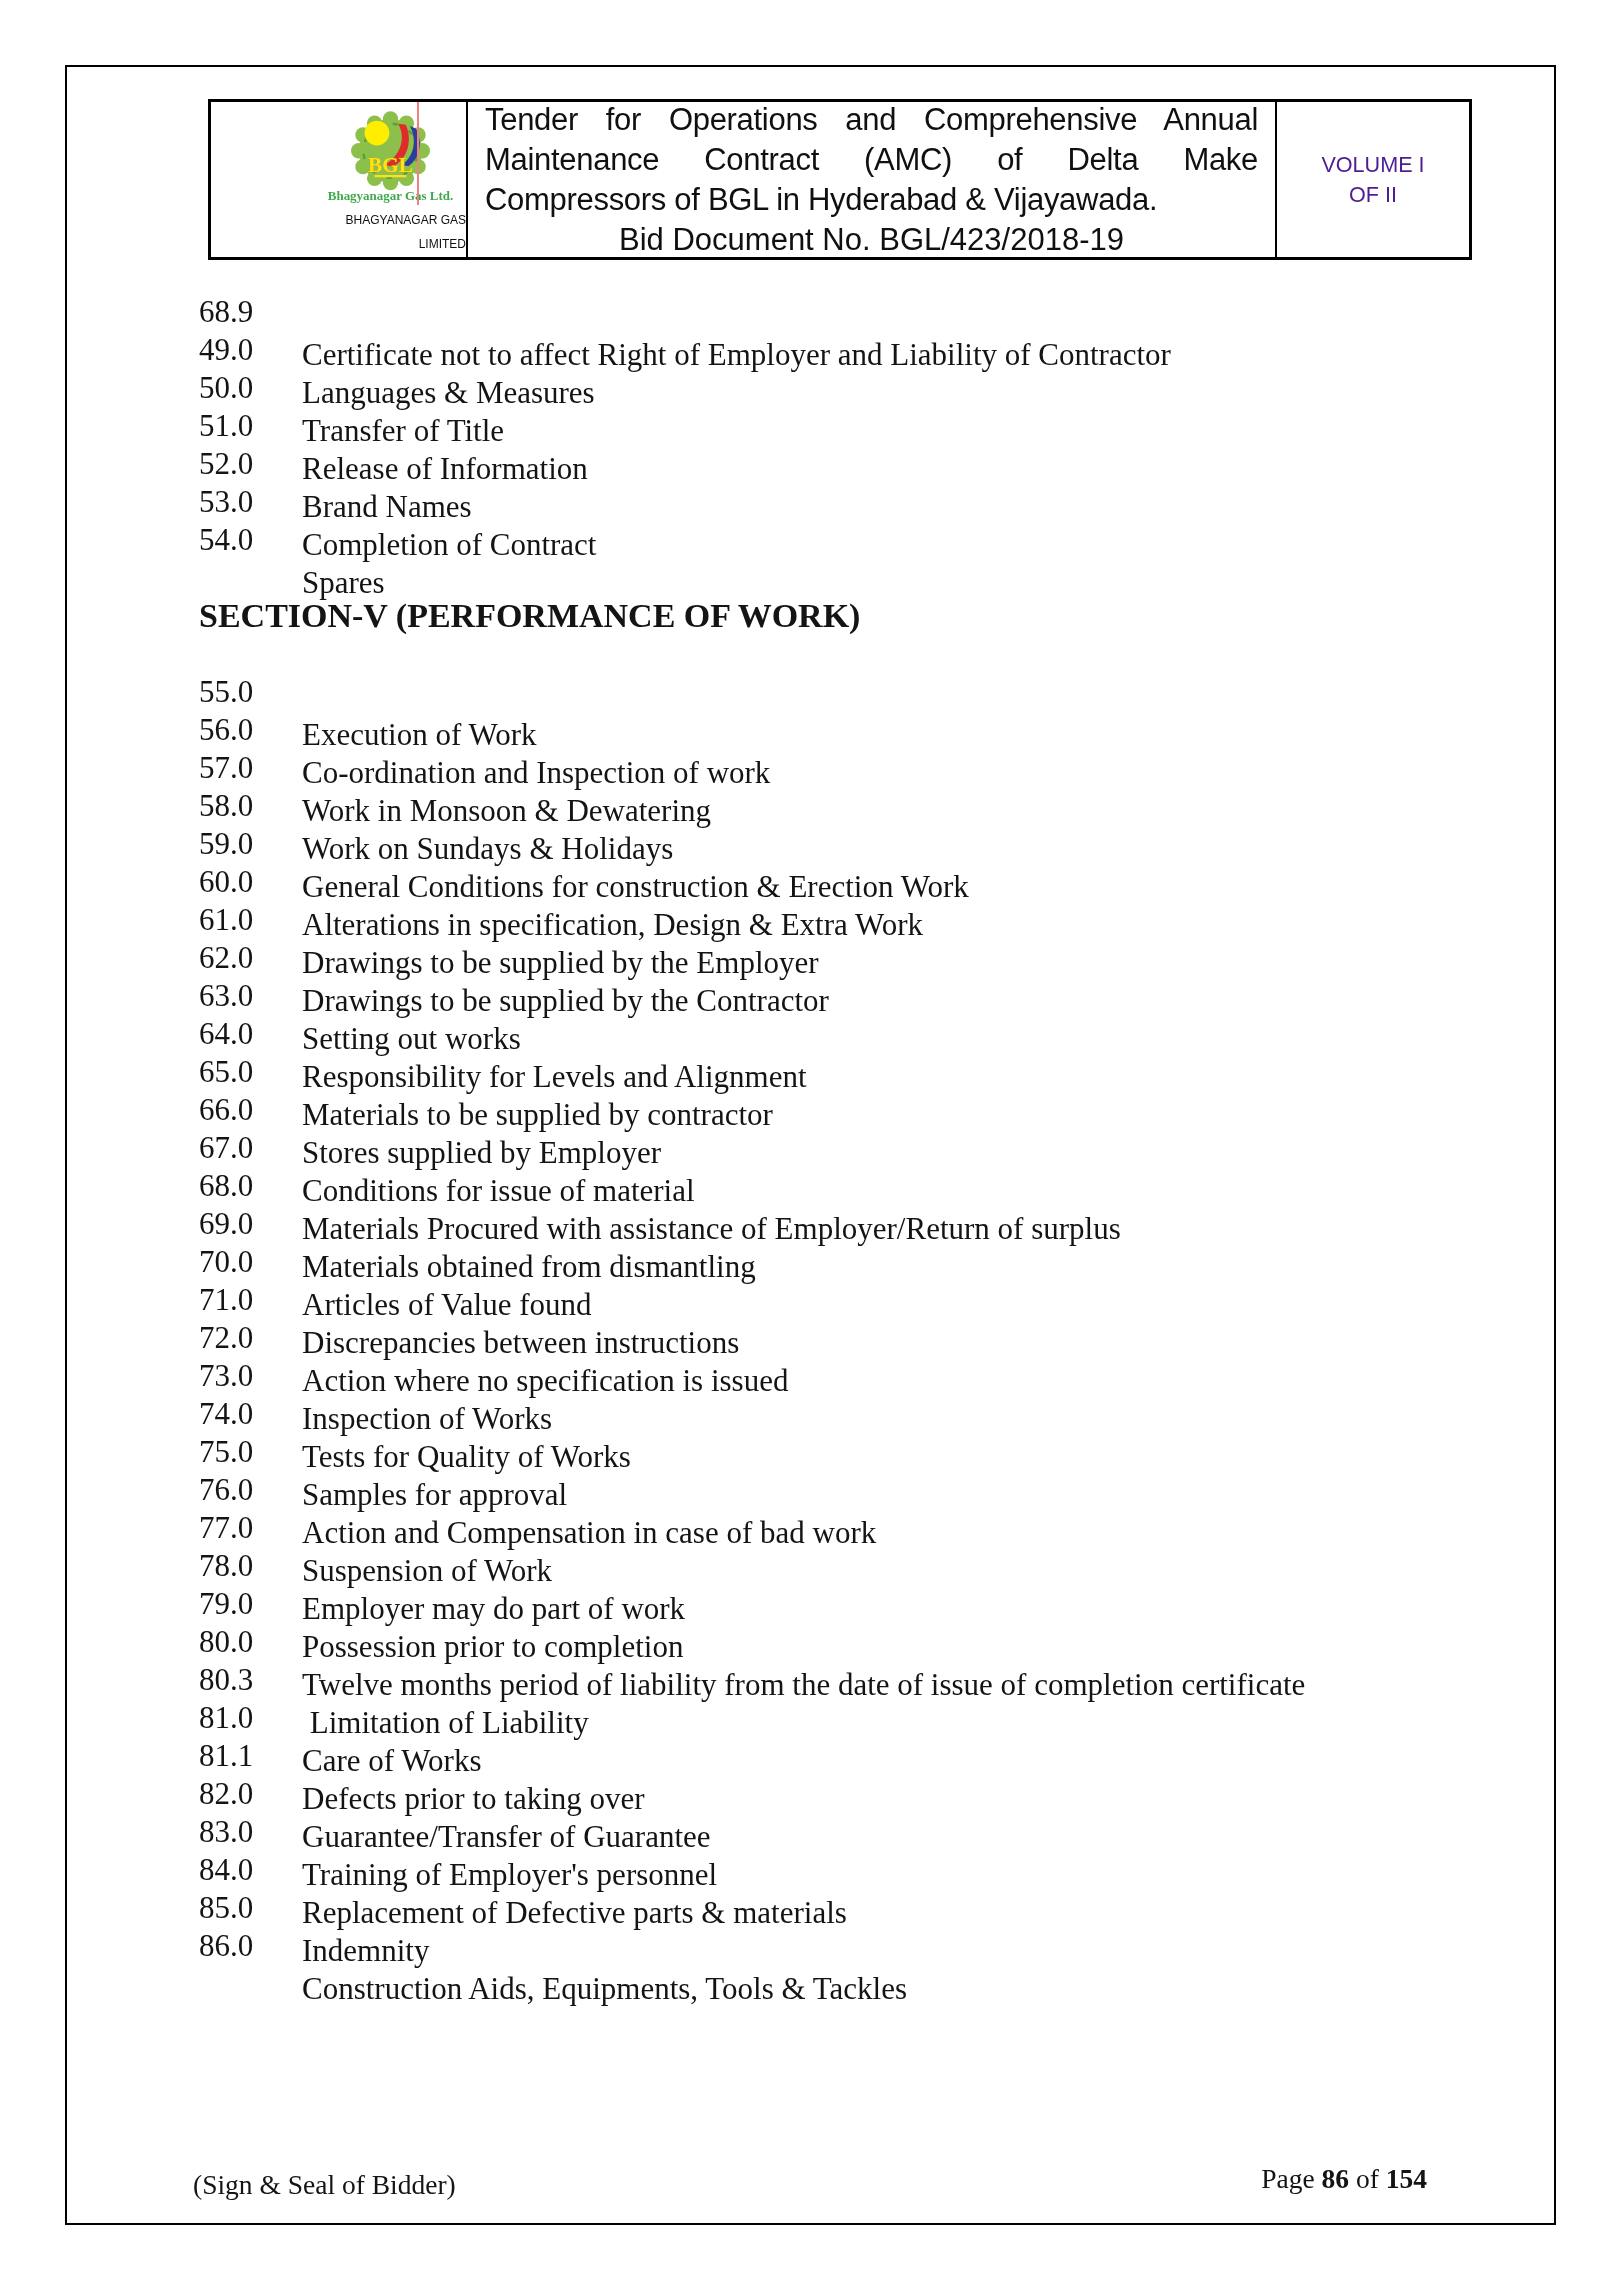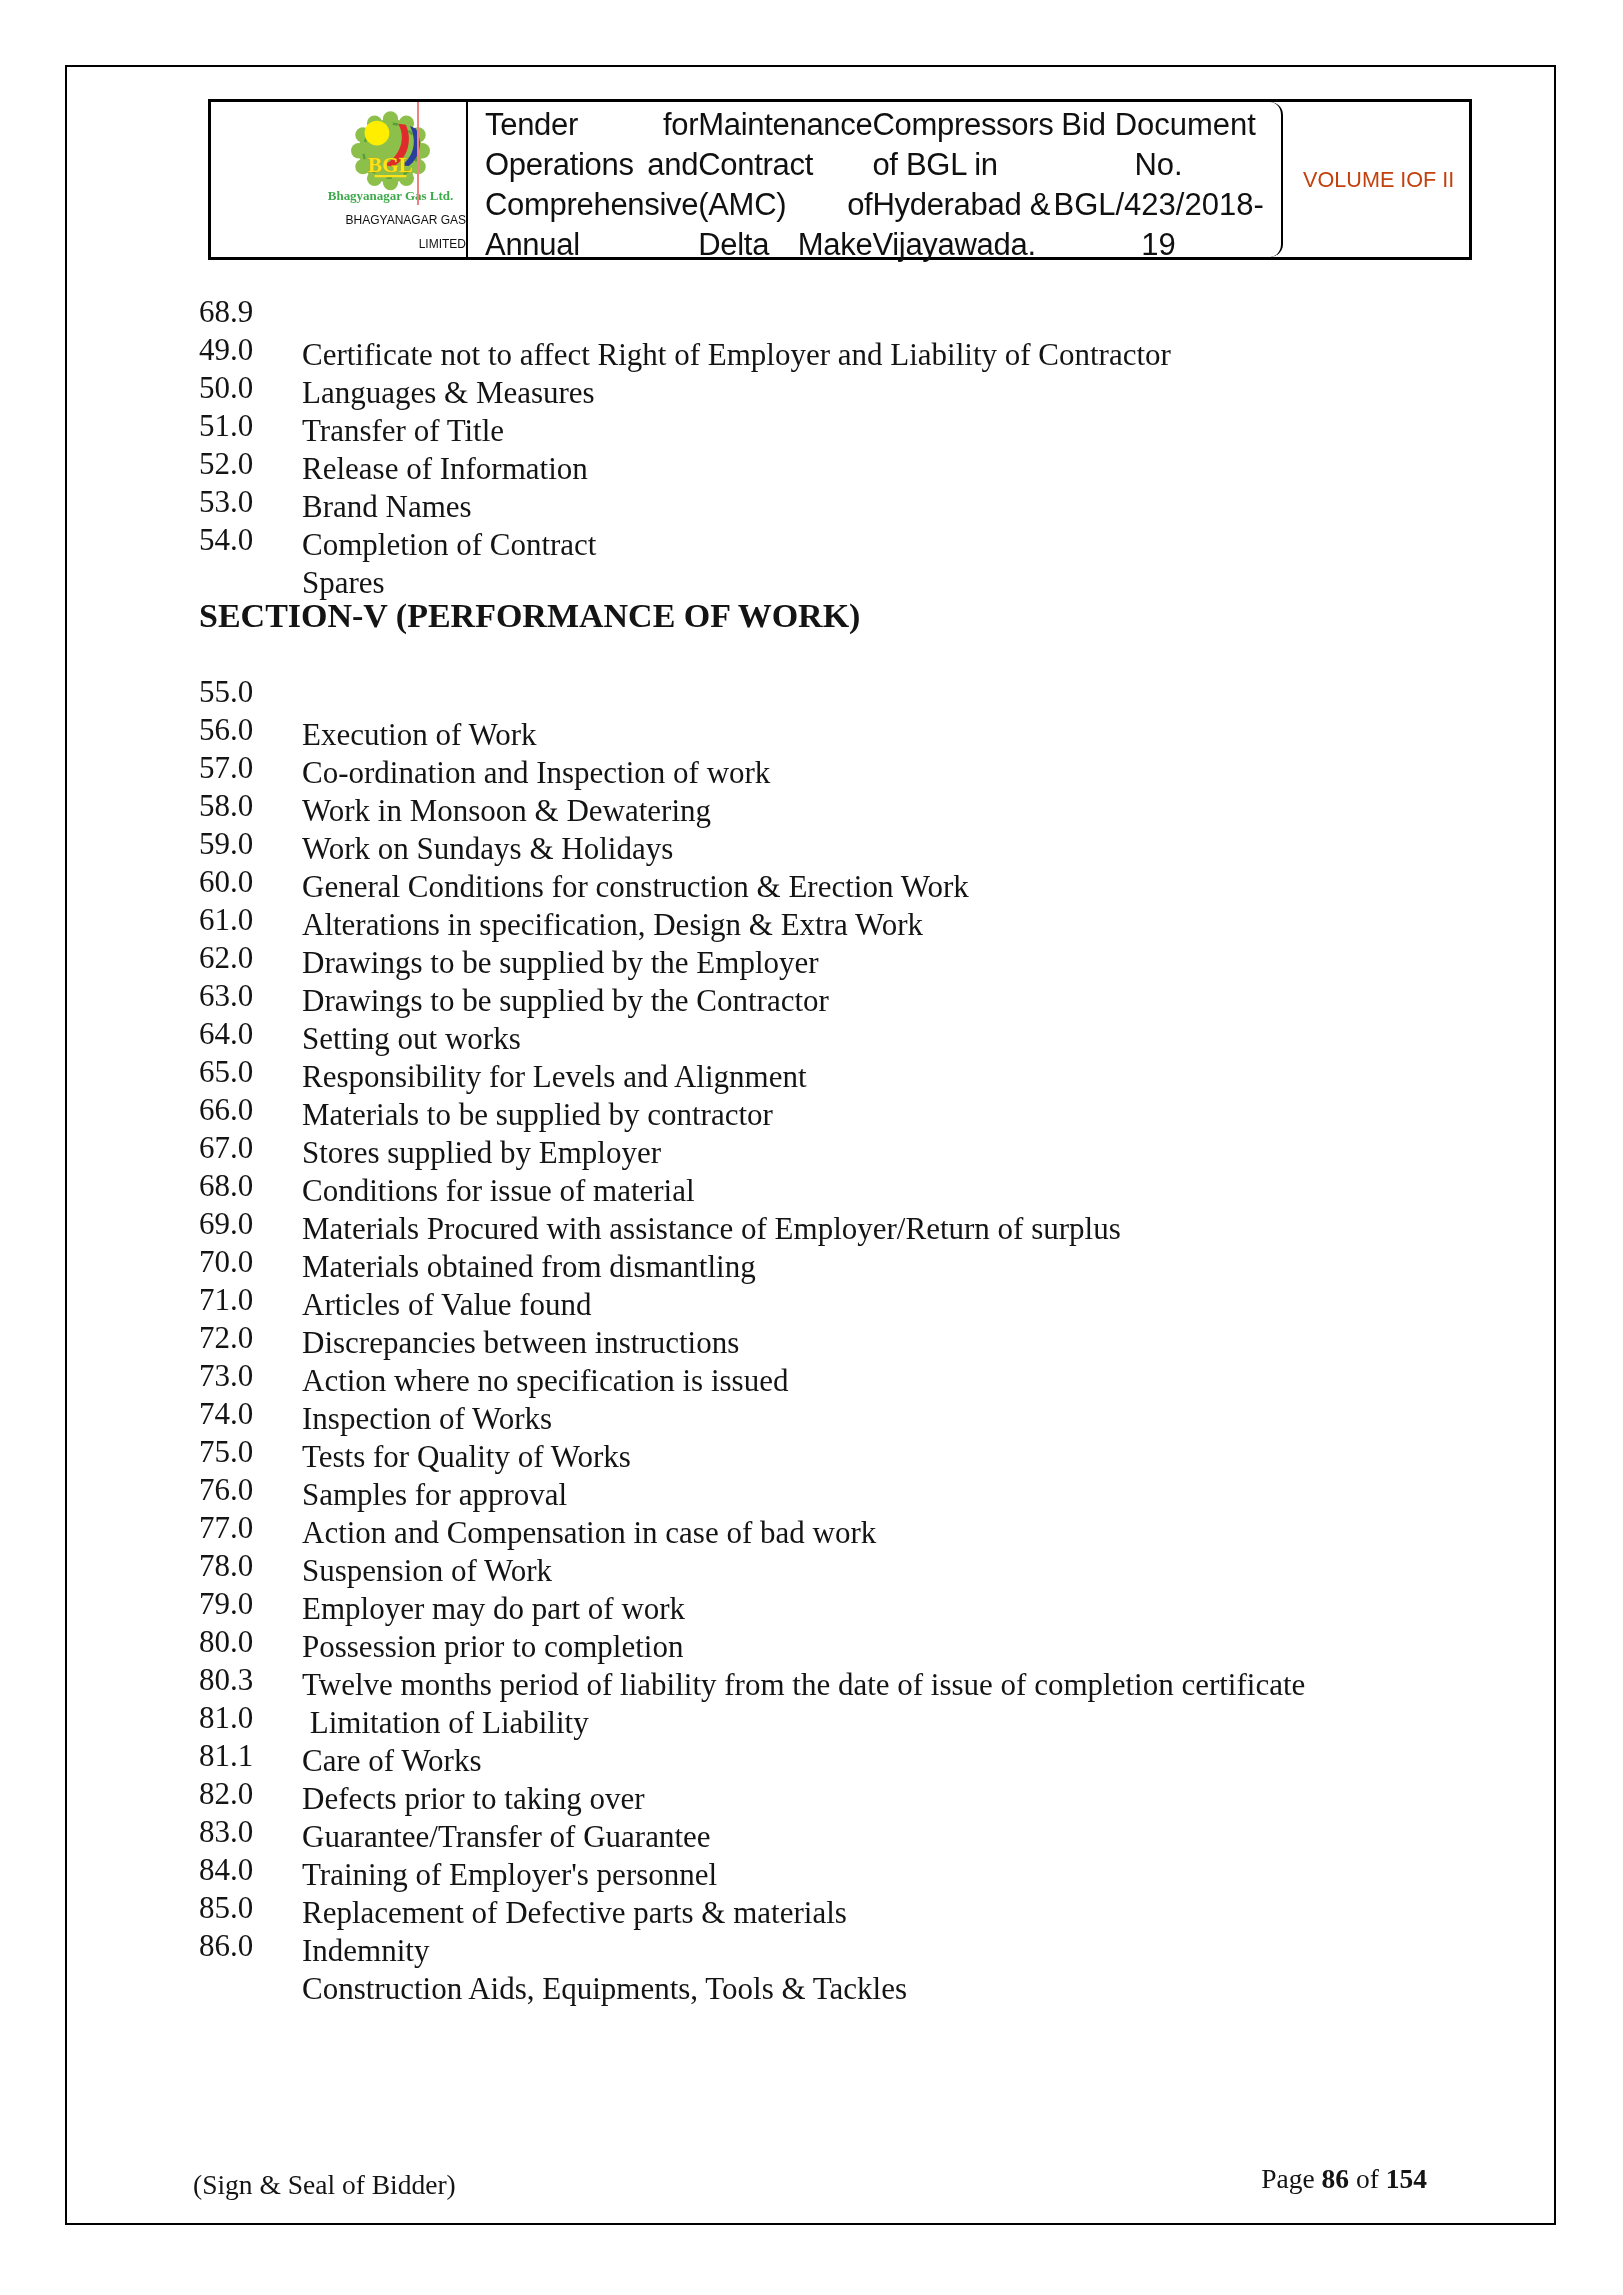--- a/index.html
+++ b/index.html
@@ -25,32 +25,32 @@
   .scan-line{
     position:absolute;right:47px;top:0;width:2px;height:103px;background:#f28080;
   }
   .logo-svg{display:block;}
   .company-name{
     font-family:"Liberation Sans", sans-serif;font-size:12px;line-height:23.6px;
     text-align:center;color:#111;letter-spacing:0px;margin-top:1.3px;
   }
   .cell-title{
     flex:1;border-right:2.6px solid #000;box-sizing:border-box;
-    padding:3.3px 17px;display:flex;flex-direction:row;justify-content:flex-end;
+    padding:3.3px 17px;display:flex;flex-direction:column;justify-content:center;
     font-family:"Liberation Sans", sans-serif;font-size:31px;line-height:40px;
-    color:#101010;letter-spacing:-0.3px;border-radius:13px;
+    color:#101010;letter-spacing:-0.3px;
   }
   .title-line{white-space:normal;}
   .title-justify{text-align:justify;text-align-last:justify;}
   .title-left{text-align:left;}
   .title-center{text-align:center;letter-spacing:0;}
   .cell-volume{
-    width:192px;flex:none;display:flex;flex-direction:row;align-items:center;
+    width:192px;flex:none;display:flex;flex-direction:column;align-items:center;
     justify-content:center;font-family:"Liberation Sans", sans-serif;
-    font-size:21.6px;line-height:30px;color:#c2410c;
+    font-size:21.6px;line-height:30px;color:#4c1d95;
   }
   
   .toc{
     position:absolute;left:199px;top:293px;width:1335px;
     font-size:31px;line-height:38px;
   }
   .toc-row{display:flex;height:38px;}
   .toc-num{width:103px;flex:none;}
   .toc-title{flex:1;white-space:nowrap;margin-top:43px;}
   .toc-spacer{height:38px;}

